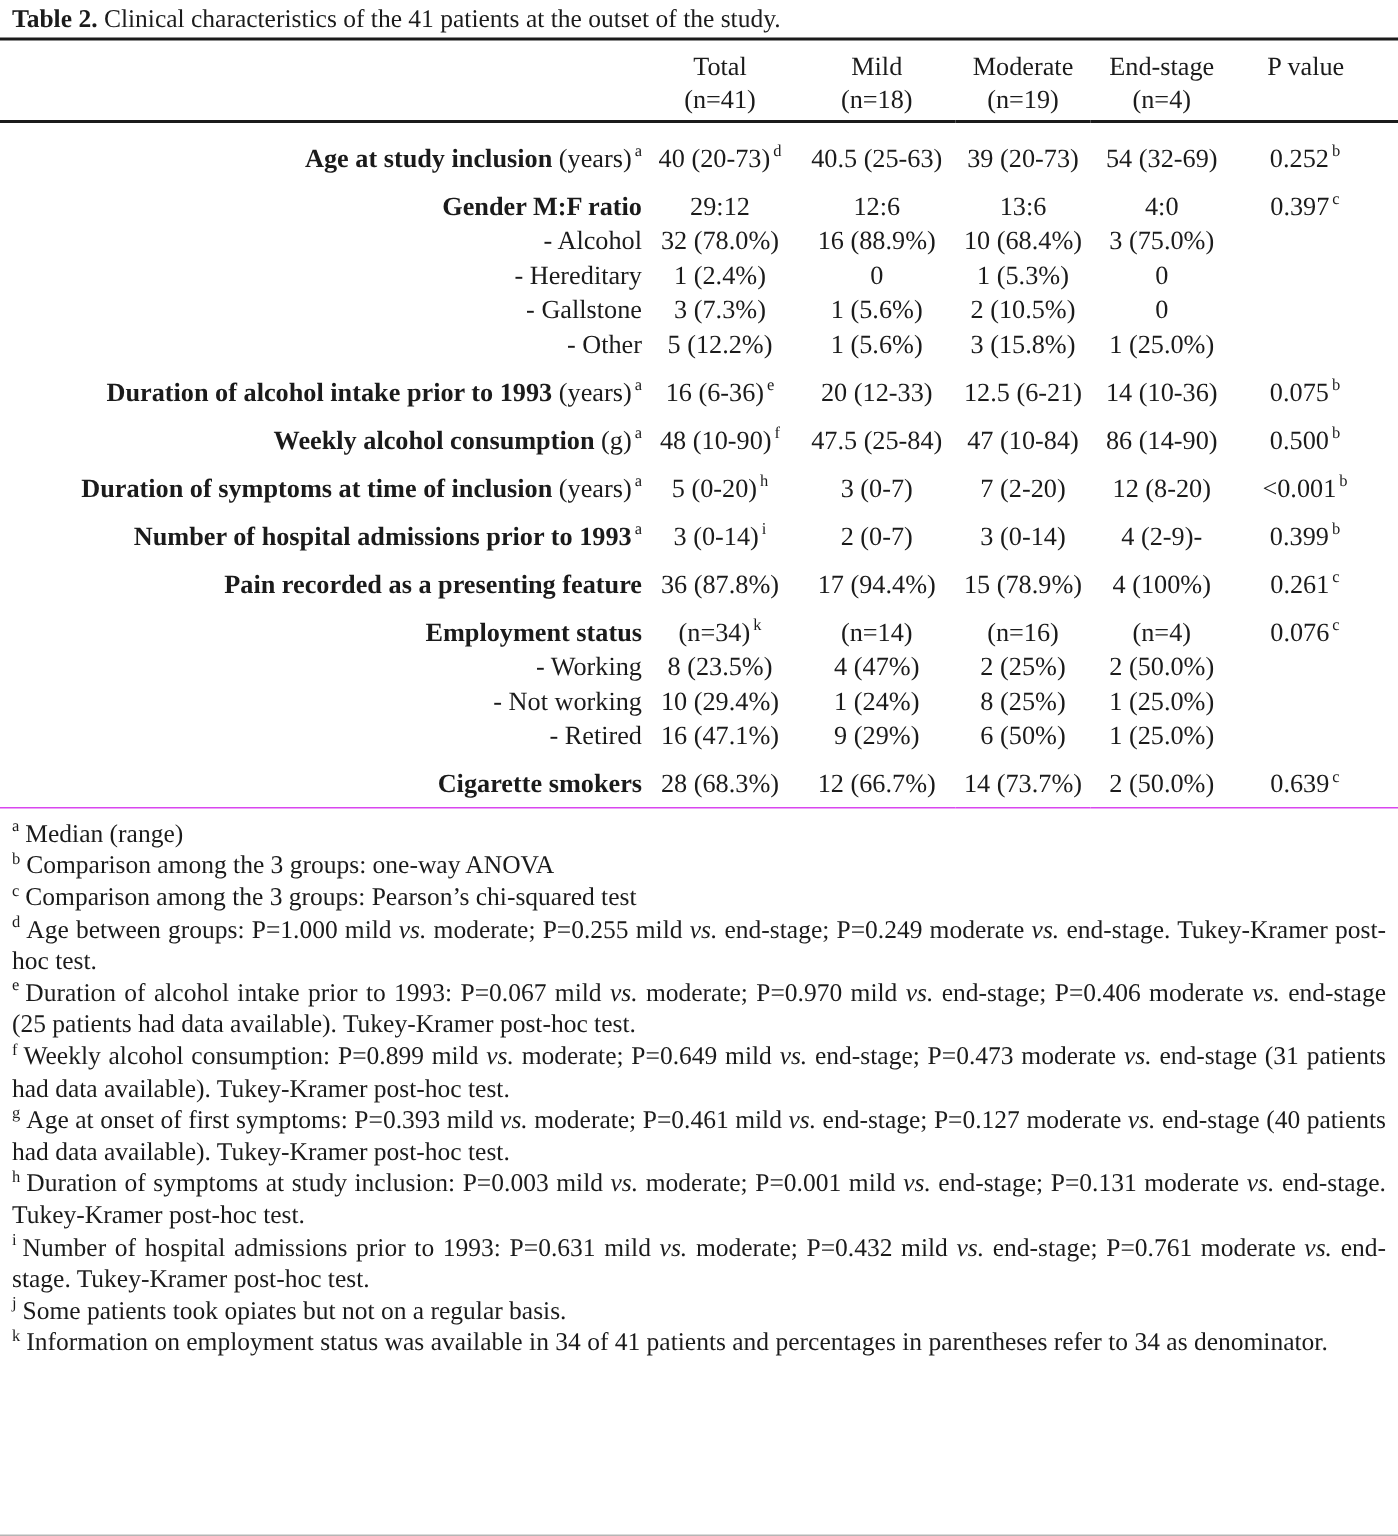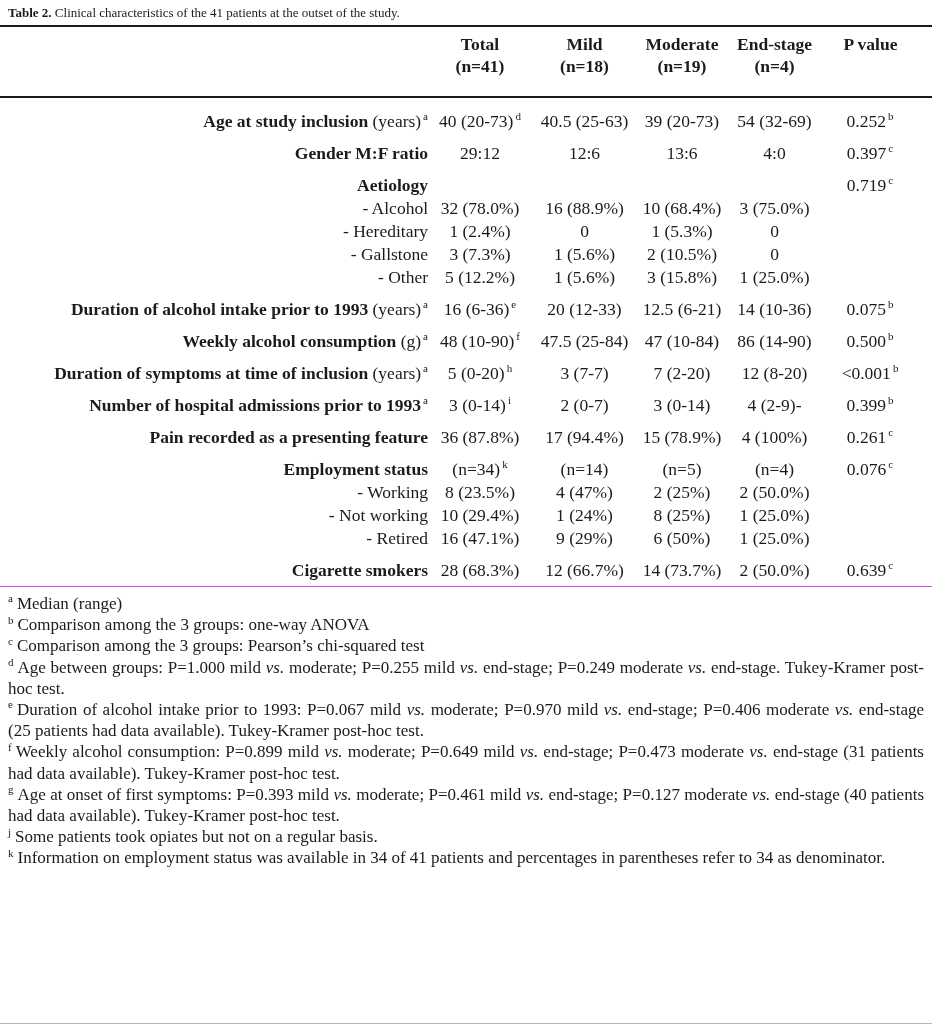--- a/index.html
+++ b/index.html
@@ -3,31 +3,31 @@
 <meta charset="utf-8">
 <style>
   html,body { margin:0; padding:0; background:#ffffff; }
   .page {
     width:932px; height:1024px; box-sizing:border-box;
     font-family:"Liberation Serif", serif; color:#1b1b1b;
     border-bottom:1px solid #b5b5b5; overflow:hidden; background:#fff;
   }
   .b { font-weight:bold; }
   .title {
-    font-size:13px; line-height:21px;
+    font-size:17px; line-height:21px;
     padding:2px 6px 2px 8px;
     border-bottom:2.5px solid #1b1b1b;
   }
   table.tbl {
     width:100%; border-collapse:collapse; table-layout:fixed;
     font-size:17.5px;
   }
   thead th {
-    font-weight:bold; vertical-align:top; text-align:center;
-    line-height:22px; padding-top:6px; padding-bottom:19px;
+    font-weight:normal; vertical-align:top; text-align:center;
+    line-height:22px; padding-top:6px; padding-bottom:3px;
     border-bottom:2px solid #1b1b1b;
   }
   td { text-align:center; line-height:21px; padding:0; vertical-align:bottom; }
   td.lbl { text-align:right; padding-left:8px; }
   td.p, th.p { padding-right:14px; }
   tr.main td { padding-top:11px; }
   tr.sub td { padding-top:2px; }
   tbody tr:first-child td { padding-top:13px; }
   tbody tr:last-child td { border-bottom:1px solid #d946ef; padding-bottom:5px; }
   sup { font-size:11px; line-height:0; margin-left:2px; }
@@ -90,28 +90,20 @@
           <td class="p">0.252<sup>b</sup></td>
         </tr>
         <tr class="main">
           <td class="lbl"><span class="b">Gender M:F ratio</span></td>
           <td>29:12</td>
           <td>12:6</td>
           <td>13:6</td>
           <td>4:0</td>
           <td class="p">0.397<sup>c</sup></td>
         </tr>
-        <tr class="main">
-          <td class="lbl"><span class="b">Aetiology</span></td>
-          <td></td>
-          <td></td>
-          <td></td>
-          <td></td>
-          <td class="p">0.719<sup>c</sup></td>
-        </tr>
         <tr class="sub">
           <td class="lbl"><span>- Alcohol</span></td>
           <td>32 (78.0%)</td>
           <td>16 (88.9%)</td>
           <td>10 (68.4%)</td>
           <td>3 (75.0%)</td>
           <td class="p"></td>
         </tr>
         <tr class="sub">
           <td class="lbl"><span>- Hereditary</span></td>
@@ -149,21 +141,21 @@
           <td class="lbl"><span class="b">Weekly alcohol consumption</span><span> (g)</span><sup>a</sup></td>
           <td>48 (10-90)<sup>f</sup></td>
           <td>47.5 (25-84)</td>
           <td>47 (10-84)</td>
           <td>86 (14-90)</td>
           <td class="p">0.500<sup>b</sup></td>
         </tr>
         <tr class="main">
           <td class="lbl"><span class="b">Duration of symptoms at time of inclusion</span><span> (years)</span><sup>a</sup></td>
           <td>5 (0-20)<sup>h</sup></td>
-          <td>3 (7-7)</td>
+          <td>3 (0-7)</td>
           <td>7 (2-20)</td>
           <td>12 (8-20)</td>
           <td class="p">&lt;0.001<sup>b</sup></td>
         </tr>
         <tr class="main">
           <td class="lbl"><span class="b">Number of hospital admissions prior to 1993</span><sup>a</sup></td>
           <td>3 (0-14)<sup>i</sup></td>
           <td>2 (0-7)</td>
           <td>3 (0-14)</td>
           <td>4 (2-9)-</td>
@@ -174,21 +166,21 @@
           <td>36 (87.8%)</td>
           <td>17 (94.4%)</td>
           <td>15 (78.9%)</td>
           <td>4 (100%)</td>
           <td class="p">0.261<sup>c</sup></td>
         </tr>
         <tr class="main">
           <td class="lbl"><span class="b">Employment status</span></td>
           <td>(n=34)<sup>k</sup></td>
           <td>(n=14)</td>
-          <td>(n=5)</td>
+          <td>(n=16)</td>
           <td>(n=4)</td>
           <td class="p">0.076<sup>c</sup></td>
         </tr>
         <tr class="sub">
           <td class="lbl"><span>- Working</span></td>
           <td>8 (23.5%)</td>
           <td>4 (47%)</td>
           <td>2 (25%)</td>
           <td>2 (50.0%)</td>
           <td class="p"></td>
@@ -221,16 +213,18 @@
   </table>
 
   <div class="footnotes">
       <div class="footnote"><sup>a</sup>Median (range)</div>
       <div class="footnote"><sup>b</sup>Comparison among the 3 groups: one-way ANOVA</div>
       <div class="footnote"><sup>c</sup>Comparison among the 3 groups: Pearson’s chi-squared test</div>
       <div class="footnote"><sup>d</sup>Age between groups: P=1.000 mild <i>vs.</i> moderate; P=0.255 mild <i>vs.</i> end-stage; P=0.249 moderate <i>vs.</i> end-stage. Tukey-Kramer post-hoc test.</div>
       <div class="footnote"><sup>e</sup>Duration of alcohol intake prior to 1993: P=0.067 mild <i>vs.</i> moderate; P=0.970 mild <i>vs.</i> end-stage; P=0.406 moderate <i>vs.</i> end-stage (25 patients had data available). Tukey-Kramer post-hoc test.</div>
       <div class="footnote"><sup>f</sup>Weekly alcohol consumption: P=0.899 mild <i>vs.</i> moderate; P=0.649 mild <i>vs.</i> end-stage; P=0.473 moderate <i>vs.</i> end-stage (31 patients had data available). Tukey-Kramer post-hoc test.</div>
       <div class="footnote"><sup>g</sup>Age at onset of first symptoms: P=0.393 mild <i>vs.</i> moderate; P=0.461 mild <i>vs.</i> end-stage; P=0.127 moderate <i>vs.</i> end-stage (40 patients had data available). Tukey-Kramer post-hoc test.</div>
+      <div class="footnote"><sup>h</sup>Duration of symptoms at study inclusion: P=0.003 mild <i>vs.</i> moderate; P=0.001 mild <i>vs.</i> end-stage; P=0.131 moderate <i>vs.</i> end-stage. Tukey-Kramer post-hoc test.</div>
+      <div class="footnote"><sup>i</sup>Number of hospital admissions prior to 1993: P=0.631 mild <i>vs.</i> moderate; P=0.432 mild <i>vs.</i> end-stage; P=0.761 moderate <i>vs.</i> end-stage. Tukey-Kramer post-hoc test.</div>
       <div class="footnote"><sup>j</sup>Some patients took opiates but not on a regular basis.</div>
       <div class="footnote"><sup>k</sup>Information on employment status was available in 34 of 41 patients and percentages in parentheses refer to 34 as denominator.</div>
     </div>
 </div>
 
 </body></html>

